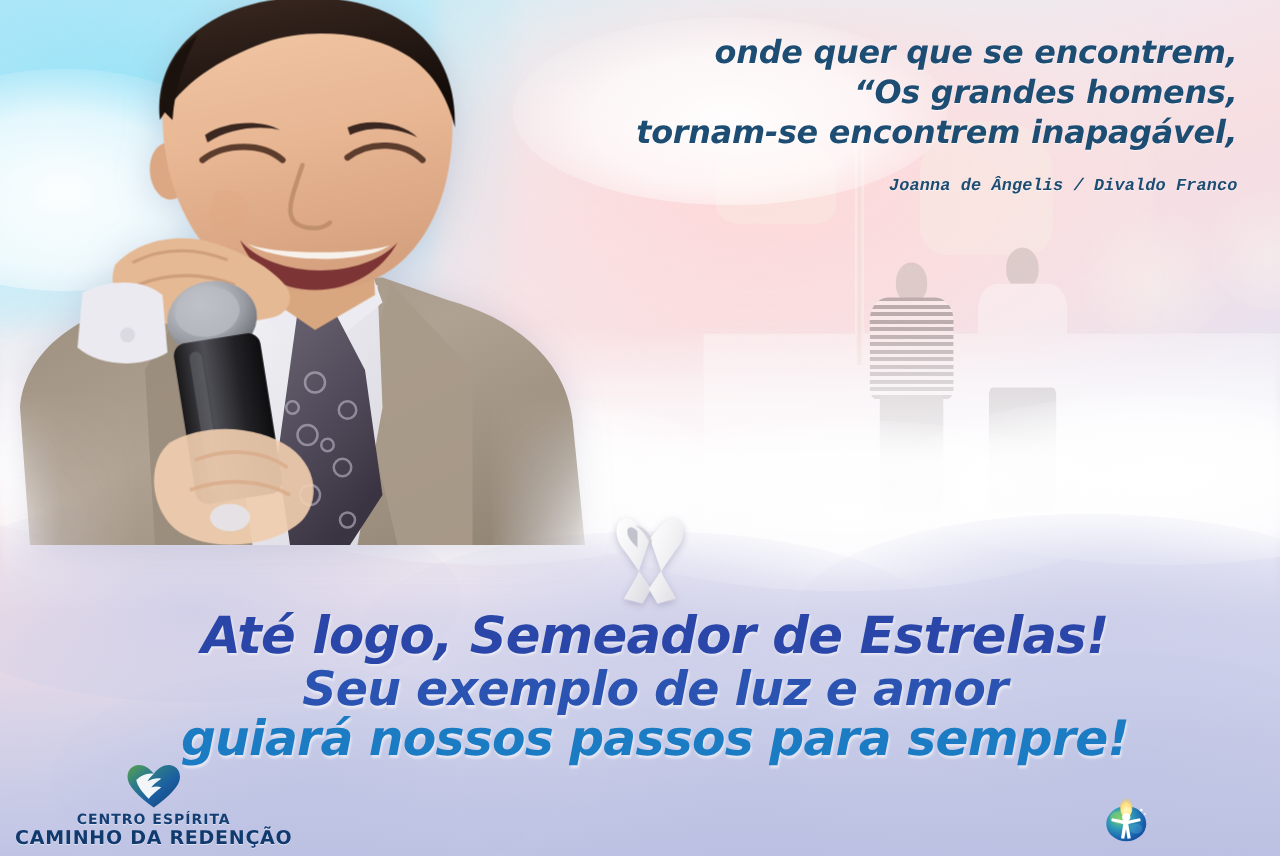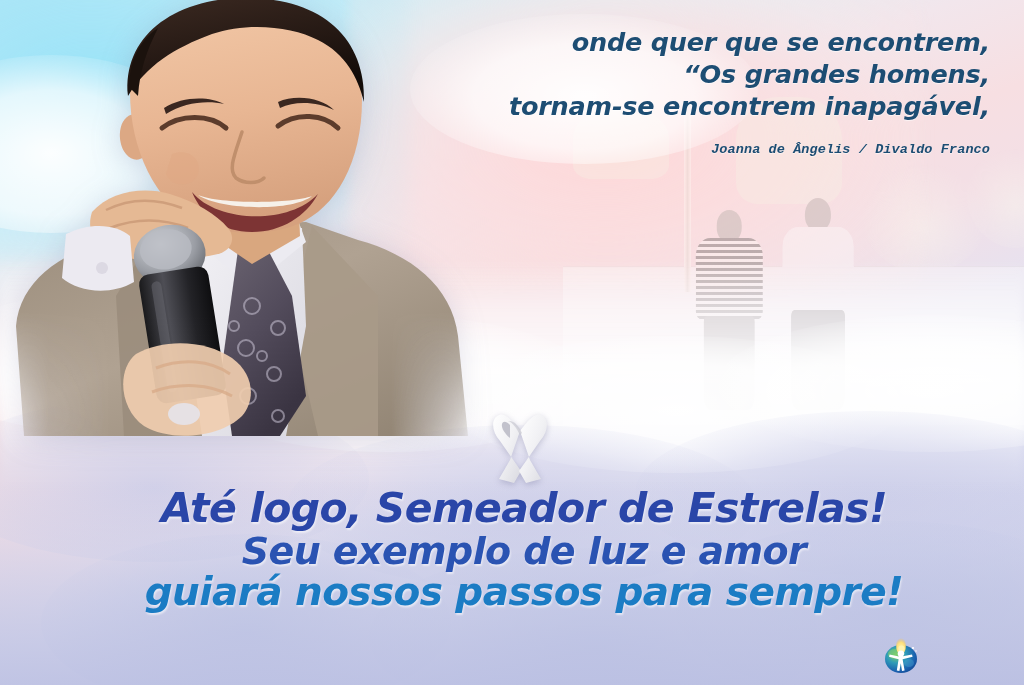--- a/index.html
+++ b/index.html
@@ -470,20 +470,39 @@
       <path d="M39 30 C35 22 31 17 27 16 C33 15 38 21 41 28 Z" fill="#c9c9d2" opacity="0.7"></path>
     </svg>
   </div>
 
   <div class="headline">
     <div class="hl hl-1">Até logo, Semeador de Estrelas!</div>
     <div class="hl hl-2">Seu exemplo de luz e amor</div>
     <div class="hl hl-3">guiará nossos passos para sempre!</div>
   </div>
 
+  <div class="logo-left">
+    <svg class="logo-mark" width="44" height="36" viewBox="0 0 44 36" xmlns="http://www.w3.org/2000/svg" aria-hidden="true">
+      <defs>
+        <linearGradient id="heartG" x1="0" y1="0" x2="1" y2="1">
+          <stop offset="0%" stop-color="#5aa24a"></stop>
+          <stop offset="28%" stop-color="#2f7f86"></stop>
+          <stop offset="60%" stop-color="#1b5fa0"></stop>
+          <stop offset="100%" stop-color="#113f79"></stop>
+        </linearGradient>
+      </defs>
+      <path d="M22 35 C10 26 1 18 1 10.5 C1 5 5 1 10 1 C14.5 1 18.5 3.5 22 8
+               C25.5 3.5 29.5 1 34 1 C39 1 43 5 43 10.5 C43 18 34 26 22 35 Z" fill="url(#heartG)"></path>
+      <path d="M8 13 C12 9 17 7 22 8 C20 10 18 12 17 14 C21 12 25 11 28 12
+               C25 14 22 16 20 19 C23 18 26 18 28 19 C24 22 20 25 18 28
+               C13 23 9 18 8 13 Z" fill="#f2f6f8"></path>
+    </svg>
+    <div class="logo-l1">CENTRO ESPÍRITA</div>
+    <div class="logo-l2">CAMINHO DA REDENÇÃO</div>
+  </div>
 
   <div class="logo-right">
     <svg class="logo-mark" width="44" height="38" viewBox="0 0 44 38" xmlns="http://www.w3.org/2000/svg" aria-hidden="true">
       <defs>
         <radialGradient id="globeG" cx="0.35" cy="0.35" r="0.85">
           <stop offset="0%" stop-color="#7fd06a"></stop>
           <stop offset="35%" stop-color="#2f9bb8"></stop>
           <stop offset="70%" stop-color="#1a5fae"></stop>
           <stop offset="100%" stop-color="#0e3a80"></stop>
         </radialGradient>

